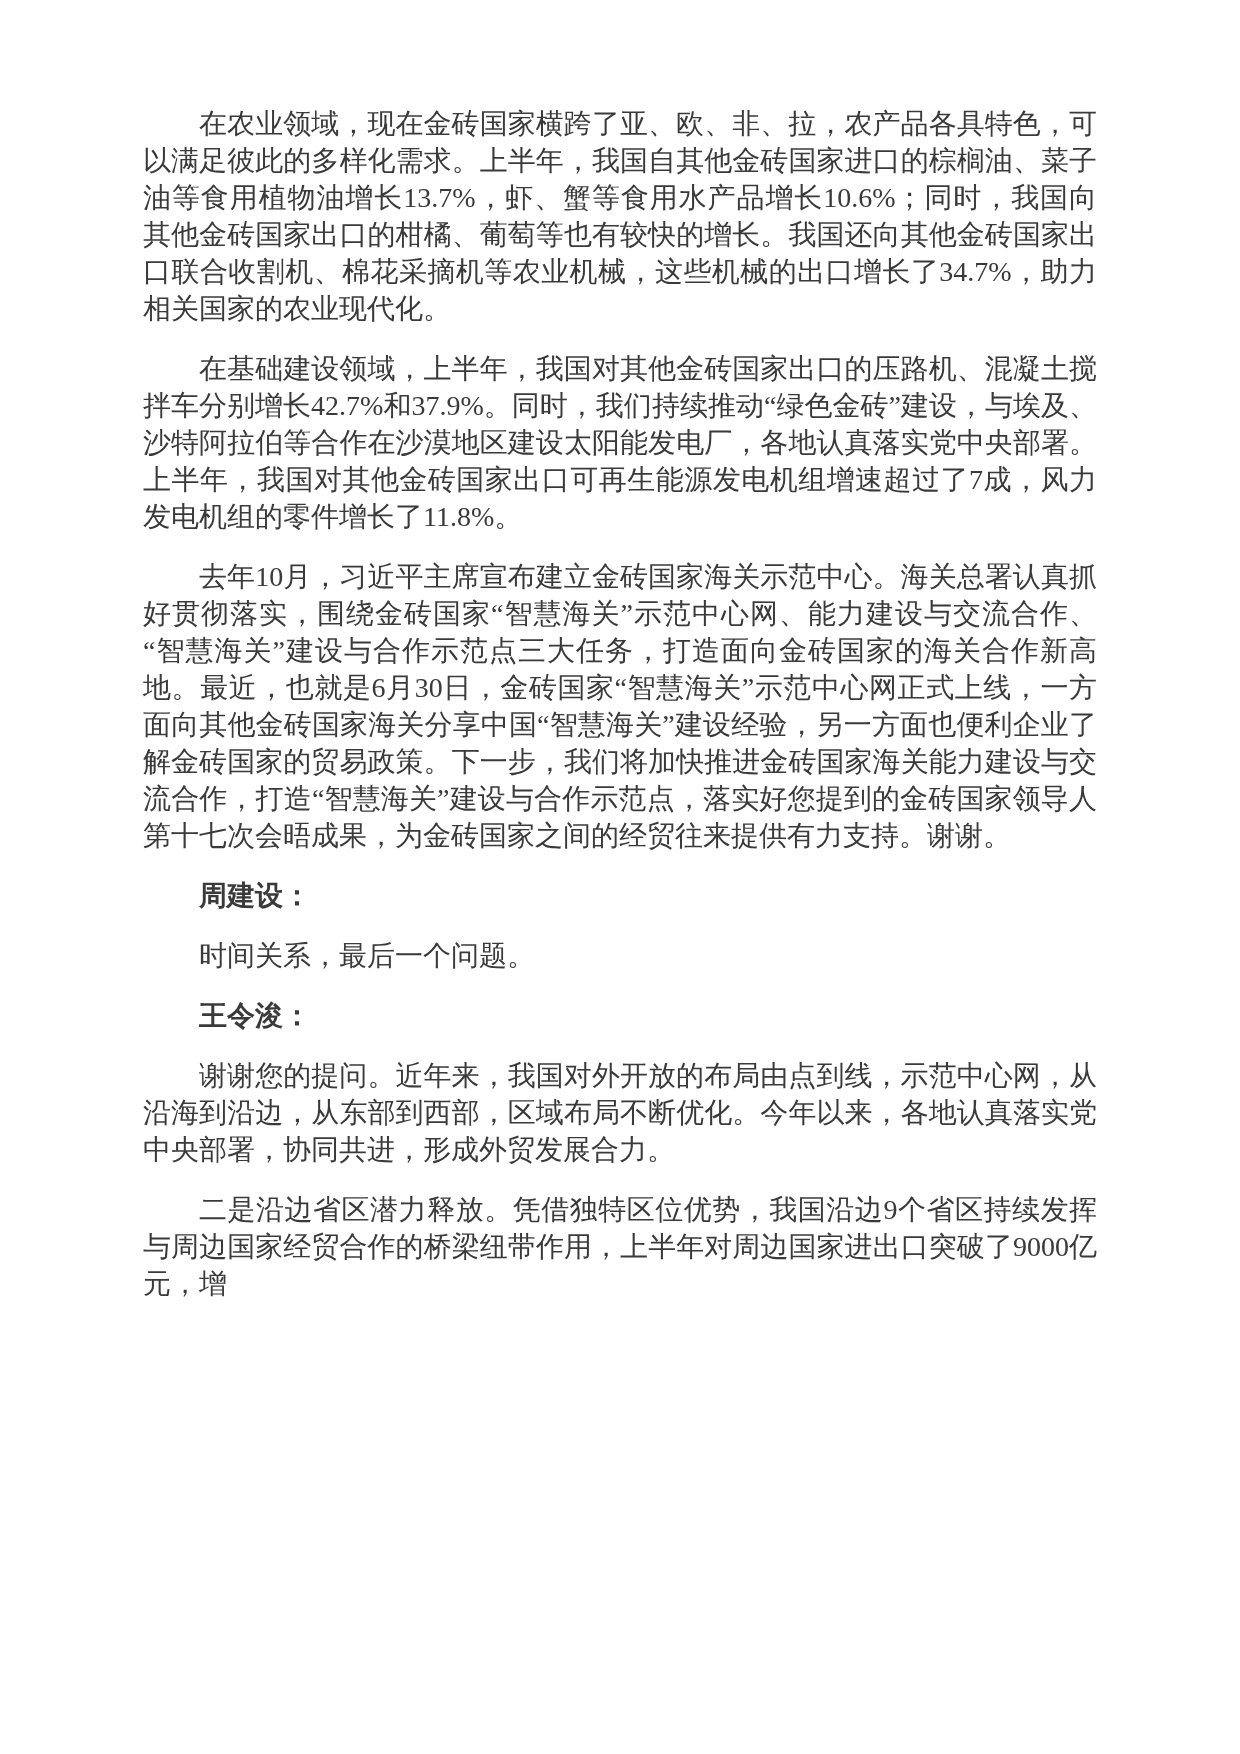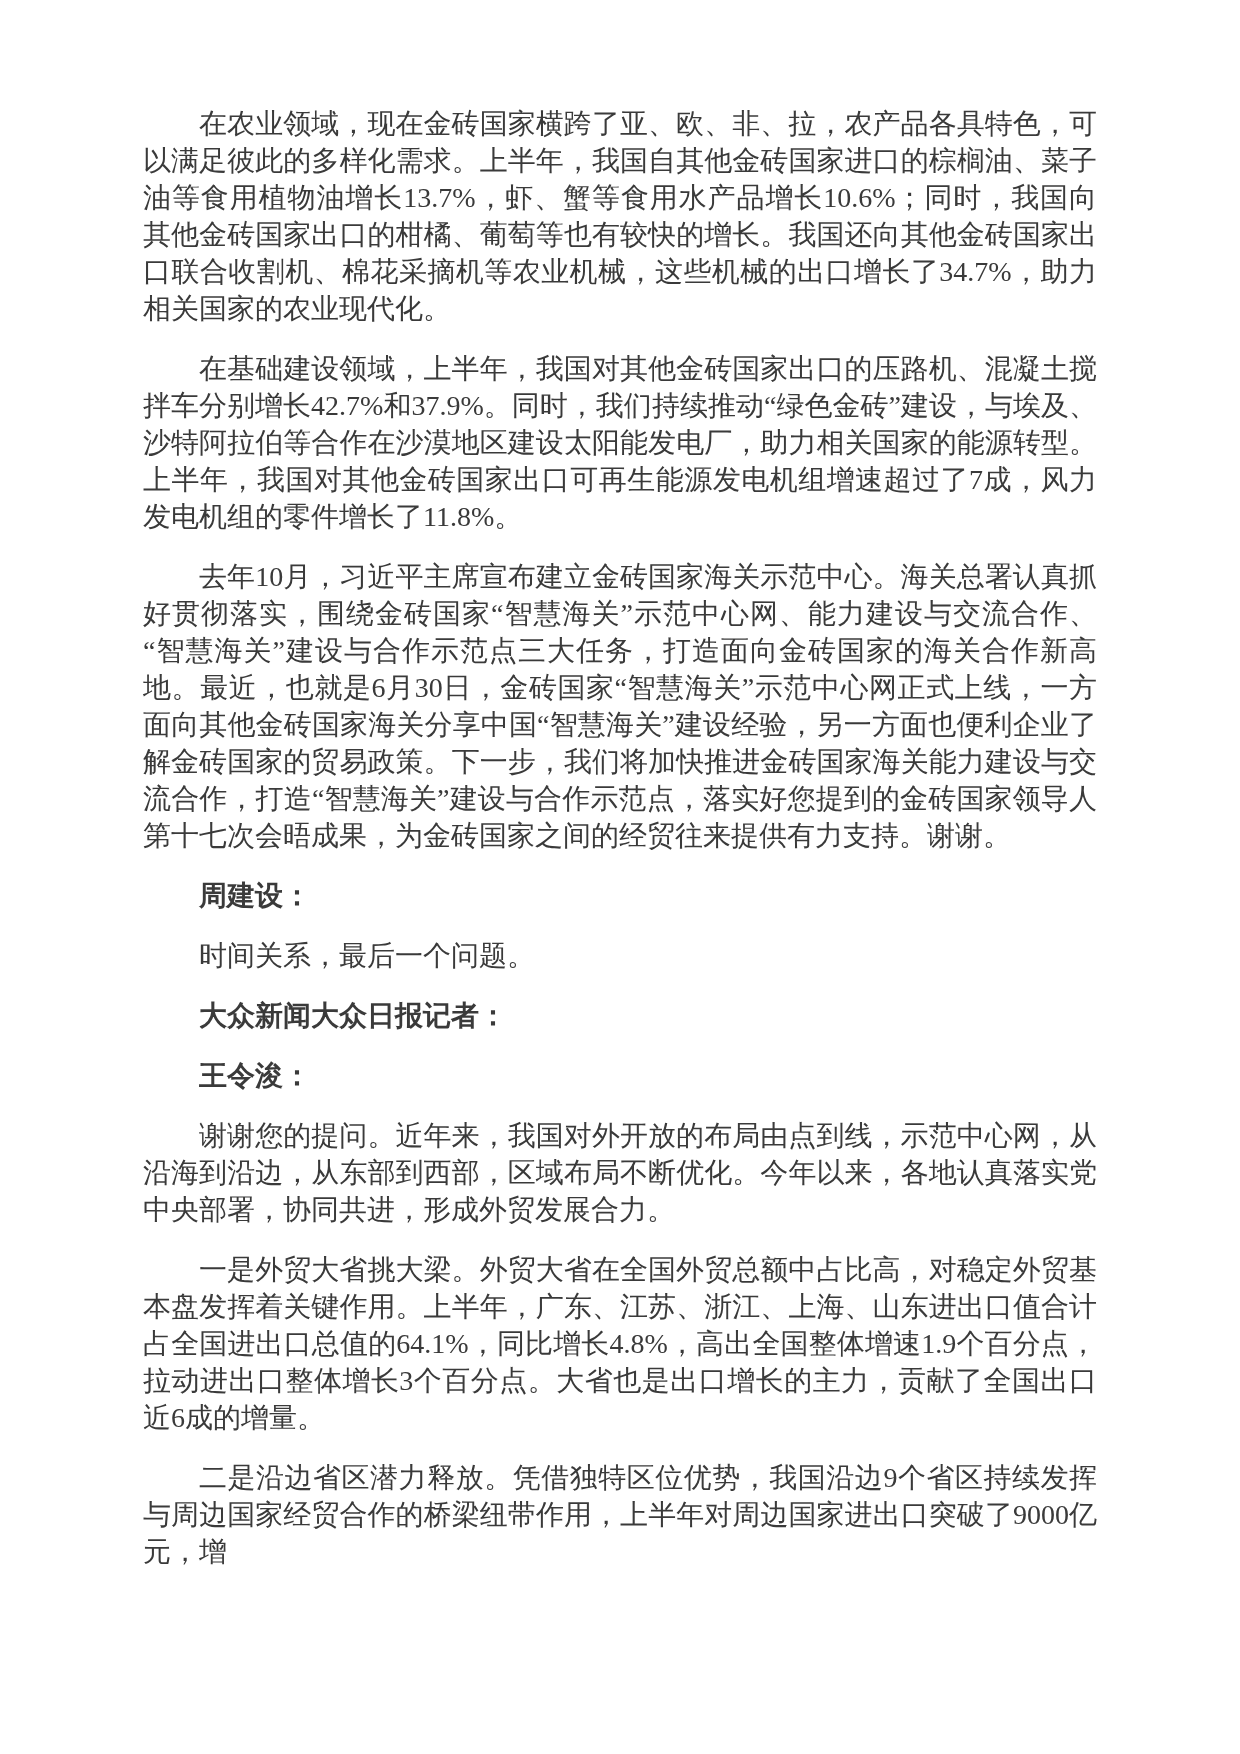--- a/index.html
+++ b/index.html
@@ -32,22 +32,20 @@
   }
   .page p.speaker {
     font-weight: bold;
   }
 </style>
 </head>
 <body>
 
 <div class="page">
   <p class="body">在农业领域，现在金砖国家横跨了亚、欧、非、拉，农产品各具特色，可以满足彼此的多样化需求。上半年，我国自其他金砖国家进口的棕榈油、菜子油等食用植物油增长13.7%，虾、蟹等食用水产品增长10.6%；同时，我国向其他金砖国家出口的柑橘、葡萄等也有较快的增长。我国还向其他金砖国家出口联合收割机、棉花采摘机等农业机械，这些机械的出口增长了34.7%，助力相关国家的农业现代化。</p>
-  <p class="body">在基础建设领域，上半年，我国对其他金砖国家出口的压路机、混凝土搅拌车分别增长42.7%和37.9%。同时，我们持续推动“绿色金砖”建设，与埃及、沙特阿拉伯等合作在沙漠地区建设太阳能发电厂，助力相关国家的能源转型。上半年，我国对其他金砖国家出口可再生能源发电机组增速超过了7成，风力发电机组的零件增长了11.8%。</p>
+  <p class="body">在基础建设领域，上半年，我国对其他金砖国家出口的压路机、混凝土搅拌车分别增长42.7%和37.9%。同时，我们持续推动“绿色金砖”建设，与埃及、沙特阿拉伯等合作在沙漠地区建设太阳能发电厂，各地认真落实党中央部署。上半年，我国对其他金砖国家出口可再生能源发电机组增速超过了7成，风力发电机组的零件增长了11.8%。</p>
   <p class="body">去年10月，习近平主席宣布建立金砖国家海关示范中心。海关总署认真抓好贯彻落实，围绕金砖国家“智慧海关”示范中心网、能力建设与交流合作、“智慧海关”建设与合作示范点三大任务，打造面向金砖国家的海关合作新高地。最近，也就是6月30日，金砖国家“智慧海关”示范中心网正式上线，一方面向其他金砖国家海关分享中国“智慧海关”建设经验，另一方面也便利企业了解金砖国家的贸易政策。下一步，我们将加快推进金砖国家海关能力建设与交流合作，打造“智慧海关”建设与合作示范点，落实好您提到的金砖国家领导人第十七次会晤成果，为金砖国家之间的经贸往来提供有力支持。谢谢。</p>
   <p class="speaker">周建设：</p>
   <p class="body">时间关系，最后一个问题。</p>
-  <p class="speaker">大众新闻大众日报记者：</p>
   <p class="speaker">王令浚：</p>
   <p class="body">谢谢您的提问。近年来，我国对外开放的布局由点到线，示范中心网，从沿海到沿边，从东部到西部，区域布局不断优化。今年以来，各地认真落实党中央部署，协同共进，形成外贸发展合力。</p>
-  <p class="body">一是外贸大省挑大梁。外贸大省在全国外贸总额中占比高，对稳定外贸基本盘发挥着关键作用。上半年，广东、江苏、浙江、上海、山东进出口值合计占全国进出口总值的64.1%，同比增长4.8%，高出全国整体增速1.9个百分点，拉动进出口整体增长3个百分点。大省也是出口增长的主力，贡献了全国出口近6成的增量。</p>
   <p class="body">二是沿边省区潜力释放。凭借独特区位优势，我国沿边9个省区持续发挥与周边国家经贸合作的桥梁纽带作用，上半年对周边国家进出口突破了9000亿元，增</p>
 </div>
 
 </body></html>

